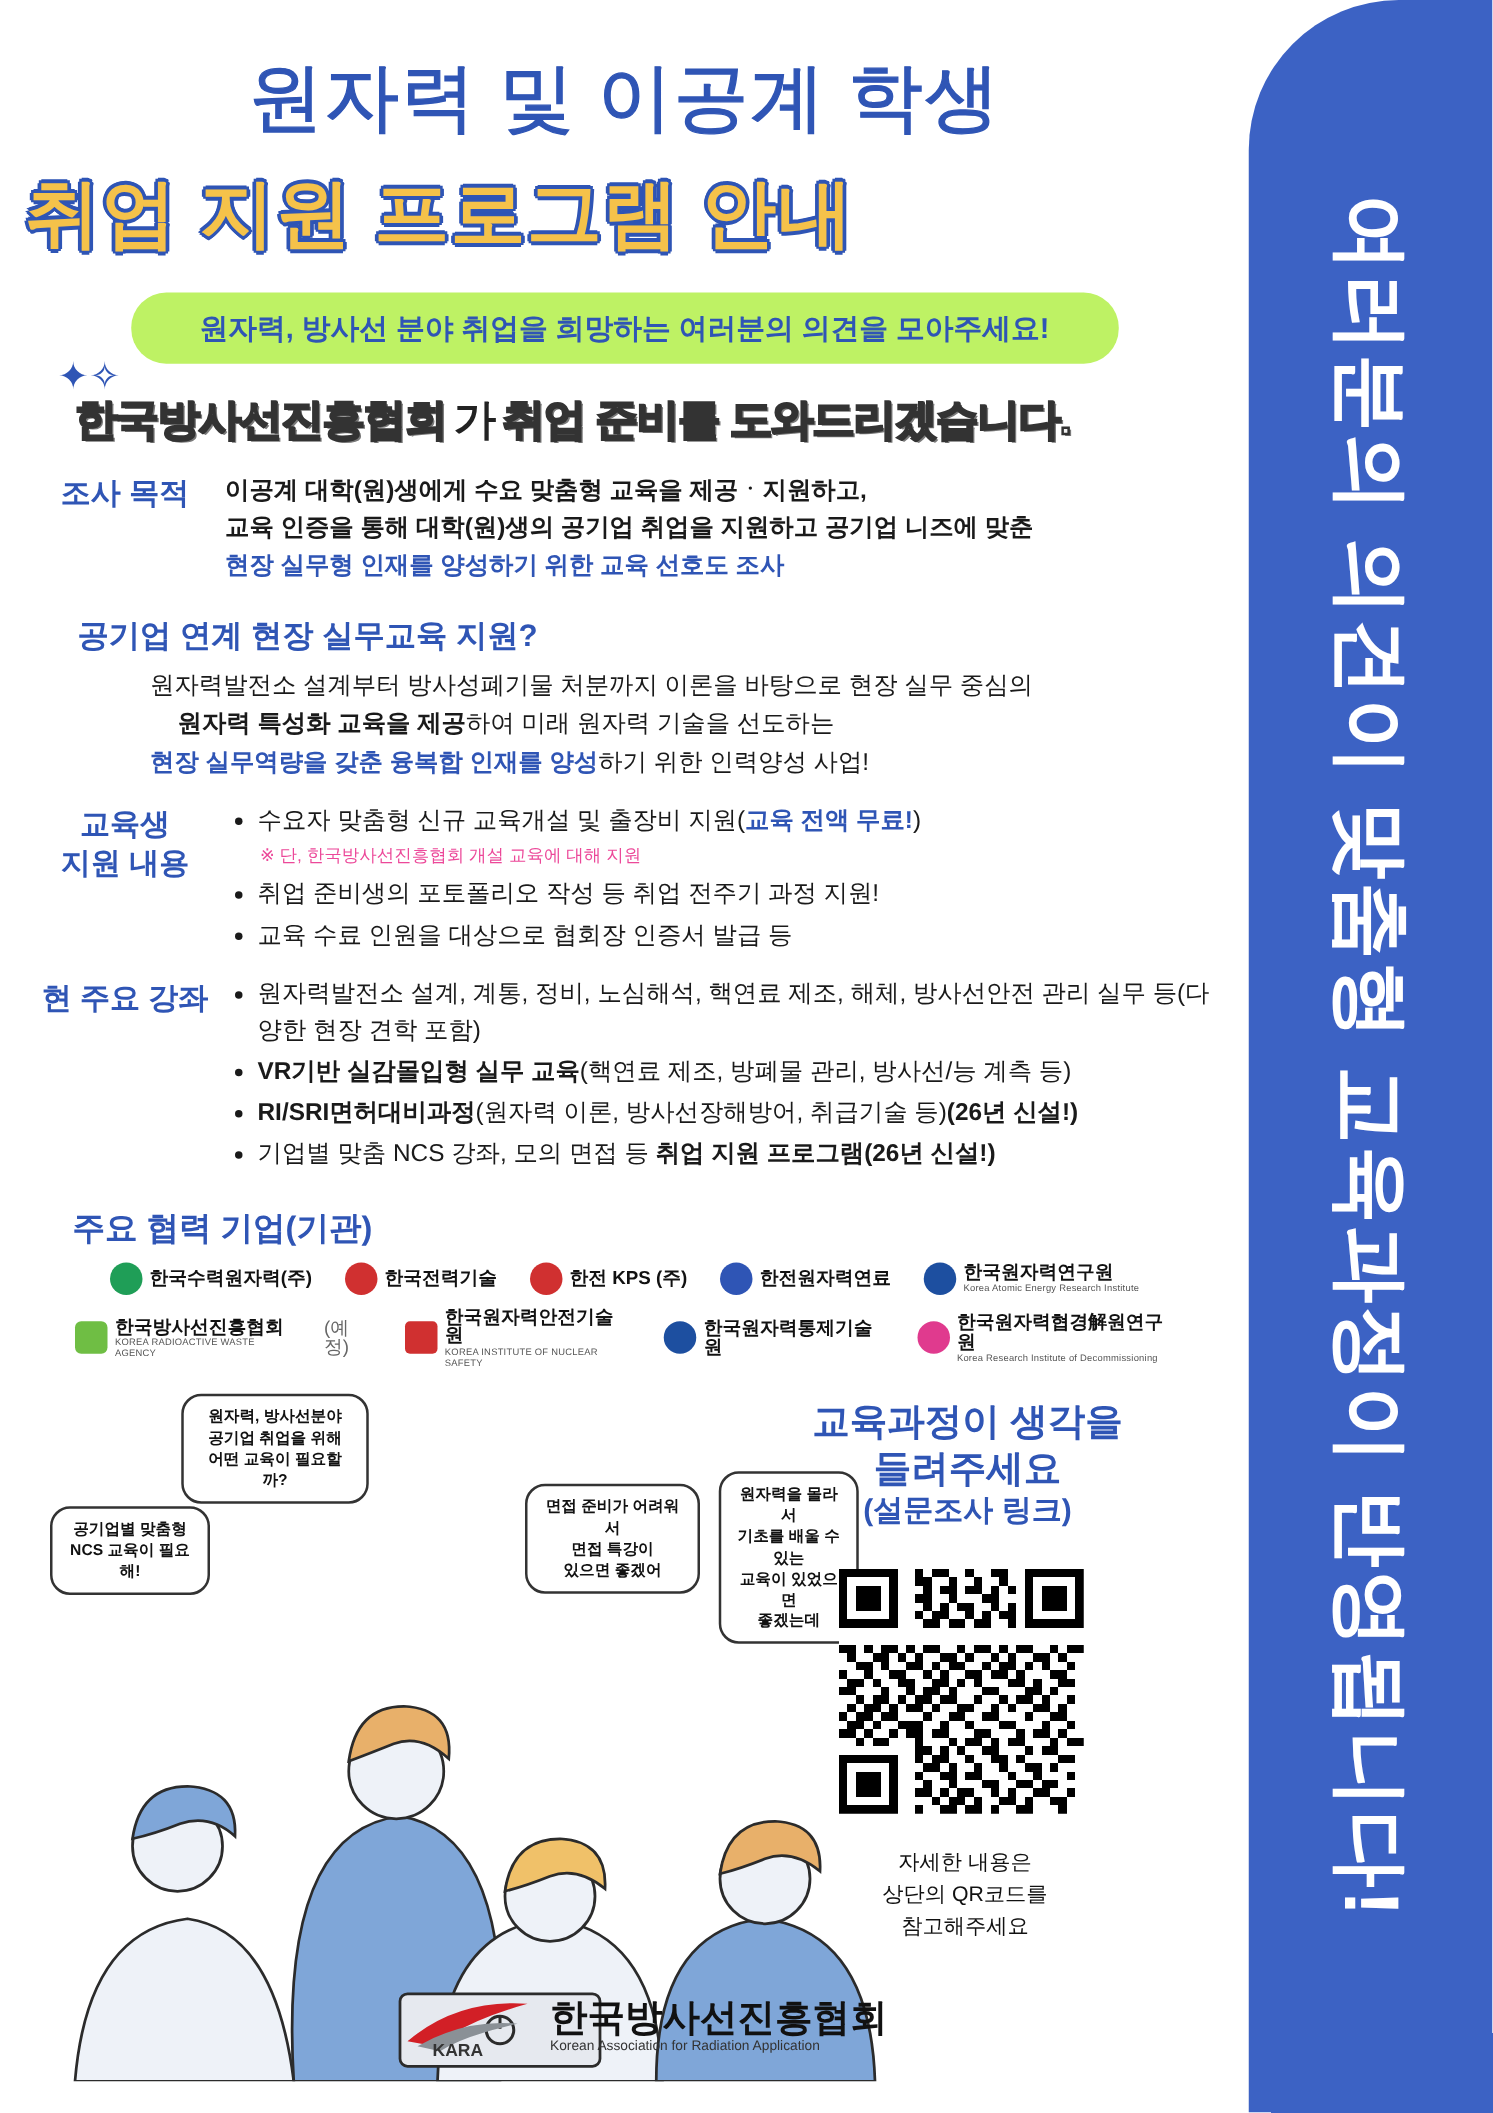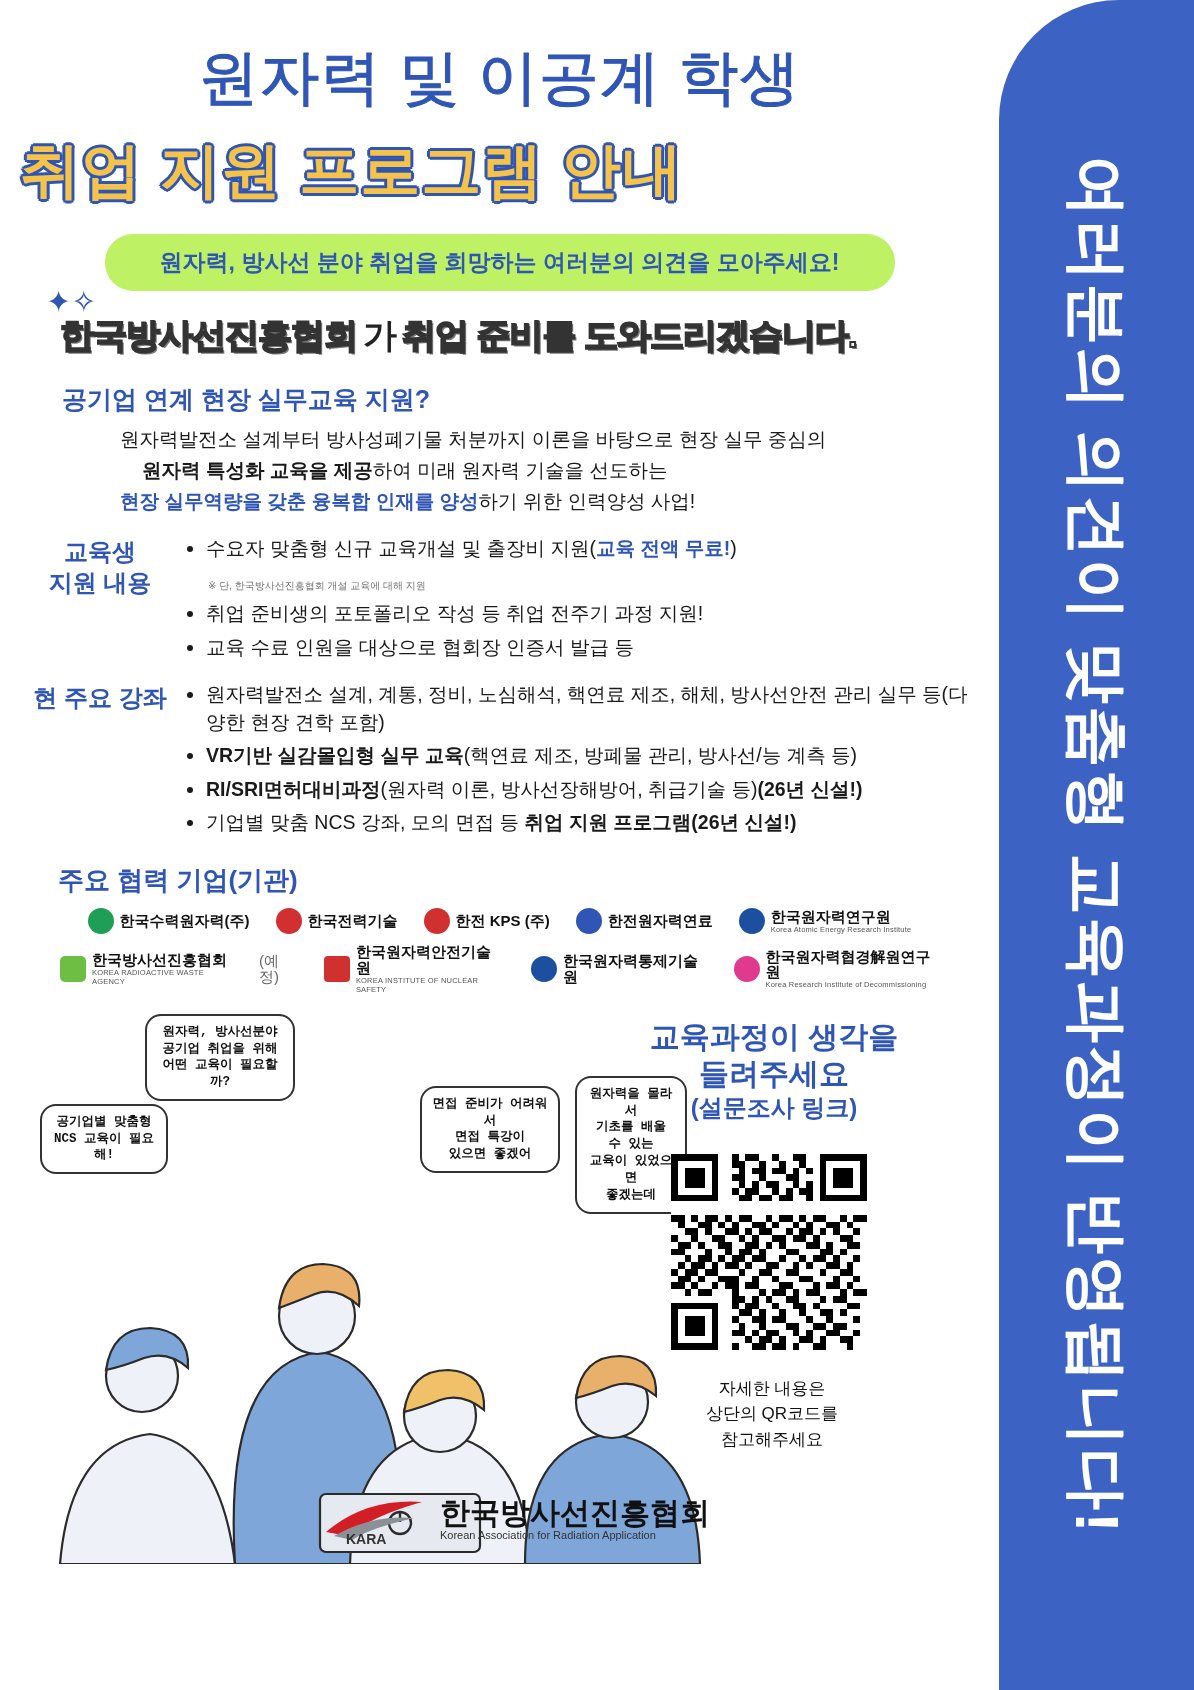--- a/index.html
+++ b/index.html
@@ -148,21 +148,21 @@
   .q-body {
     margin-top: 8px;
     padding-left: 100px;
     font-size: 19.5px;
     line-height: 1.6;
   }
   .q-body .c { display: block; }
 
   ul.bullets { margin: 0; padding-left: 26px; }
   ul.bullets li { margin-bottom: 5px; font-size: 19.5px; line-height: 1.45; }
-  .note { font-size: 10px; color: #737373; margin: 17px 0 6px 2px; }
+  .note { font-size: 14px; color: #ec4899; margin: 4px 0 6px 2px; }
 
   .partners-title {
     margin-top: 22px;
     padding-left: 38px;
     font-size: 26px;
     font-weight: bold;
     color: #2f55b5;
   }
   .partners {
     margin-top: 10px;
@@ -192,21 +192,20 @@
     position: absolute;
     background: #fff;
     border: 2px solid #333;
     border-radius: 16px;
     padding: 8px 10px;
     font-size: 12.5px;
     font-weight: bold;
     line-height: 1.35;
     text-align: center;
     color: #111;
-    font-family: Liberation Mono, monospace;
   }
   .bubble:after {
     content: "";
     position: absolute;
     width: 0; height: 0;
     border: 9px solid transparent;
   }
 
   .people-svg { position: absolute; left: 0; bottom: 0; }
 
@@ -267,20 +266,28 @@
 
   <div class="subtitle-pill">원자력, 방사선 분야 취업을 희망하는 여러분의 의견을 모아주세요!</div>
 
   <div class="banner-row">
     <span class="sparkle">✦✧</span>
     <span class="banner-a">한국방사선진흥협회</span>
     <span class="banner-b">가</span>
     <span class="banner-c">취업 준비를 도와드리겠습니다.</span>
   </div>
 
+  <div class="section">
+    <div class="sec-label">조사 목적</div>
+    <div class="sec-body">
+      <div class="bold">이공계 대학(원)생에게 수요 맞춤형 교육을 제공ㆍ지원하고,</div>
+      <div class="bold">교육 인증을 통해 대학(원)생의 공기업 취업을 지원하고 공기업 니즈에 맞춘</div>
+      <div class="blue-bold">현장 실무형 인재를 양성하기 위한 교육 선호도 조사</div>
+    </div>
+  </div>
 
   <div class="q-head">공기업 연계 현장 실무교육 지원?</div>
   <div class="q-body">
     <span class="c">원자력발전소 설계부터 방사성폐기물 처분까지 이론을 바탕으로 현장 실무 중심의</span>
     <span class="c" style="padding-left:22px;">
       <b>원자력 특성화 교육을 제공</b><span>하여 미래 원자력 기술을 선도하는</span>
     </span>
     <span class="c">
       <b class="blue">현장 실무역량을 갖춘 융복합 인재를 양성</b><span>하기 위한 인력양성 사업!</span>
     </span>

